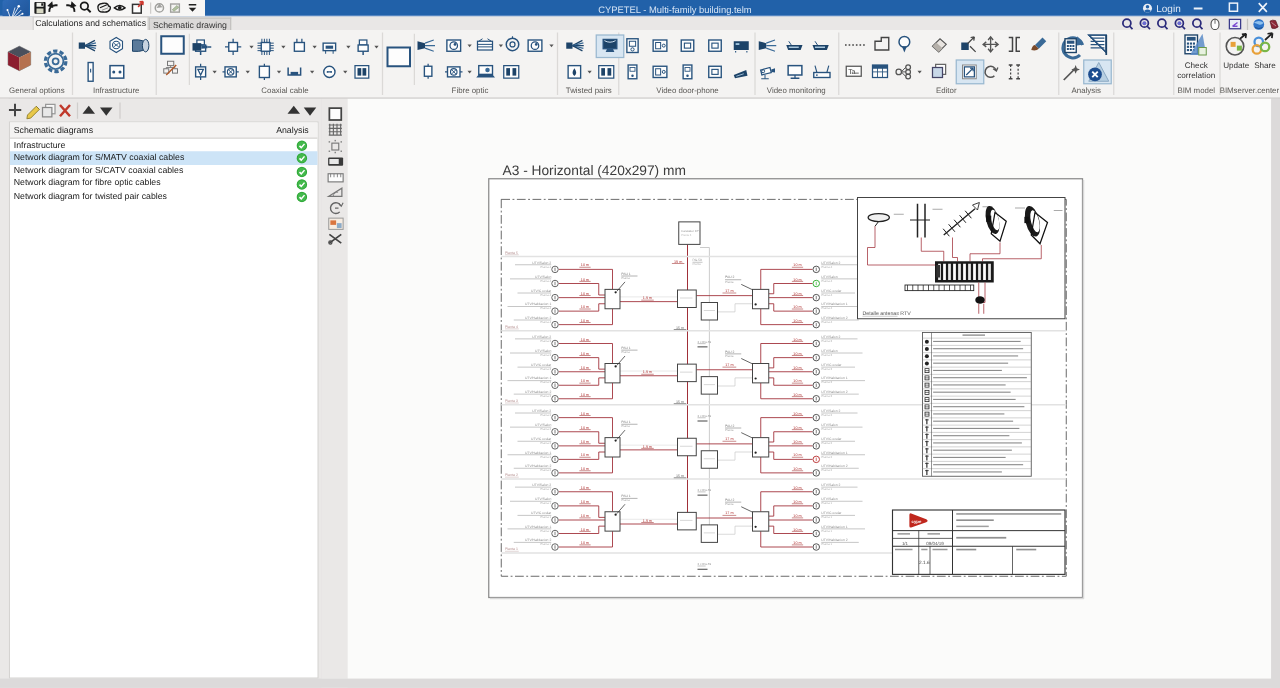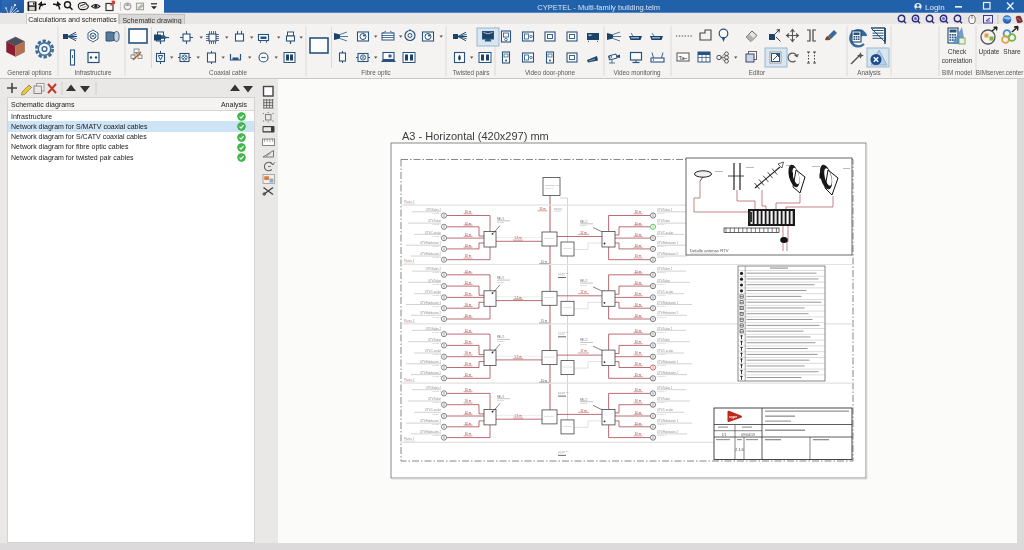--- a/index.html
+++ b/index.html
@@ -40,21 +40,21 @@
       <rect x="82" y="3.5" width="7" height="7" fill="#fdfdfd" stroke="#333" stroke-width="1.2"></rect>
       <path d="M86.5 5.5 L90.5 1.2 M90.5 1.2 L87.6 1.5 M90.5 1.2 L90.2 4.1" stroke="#d03a30" stroke-width="1.3" fill="none"></path>
       <line x1="96.5" y1="2" x2="96.5" y2="11" stroke="#cfcdcb" stroke-width="1"></line>
       <circle cx="103.5" cy="6.3" r="3.3" fill="none" stroke="#a0a09d" stroke-width="1.2"></circle>
       <path d="M103.5 3 L106 5.8 L101.2 6.3 Z" fill="#a0a09d"></path>
       <rect x="112.5" y="3.2" width="7" height="6.5" fill="#f4f3f1" stroke="#a0a09d" stroke-width="1.1"></rect>
       <path d="M113.8 7.8 L117.6 4.4 L119 5.9 L115.2 9 Z" fill="#b2c2a2" stroke="#8a9a7a" stroke-width="0.5"></path>
       <line x1="127" y1="3.8" x2="133" y2="3.8" stroke="#222" stroke-width="1.2"></line>
       <path d="M127 6.2 L133 6.2 L130 9.3 Z" fill="#222"></path>
 </svg>
-<div class="abs" style="left:420px;top:2.5px;width:240px;height:10px;text-align:right;font-size:7.5px;color:#d6e4f5;">CYPETEL - Multi-family building.telm</div>
+<div class="abs" style="left:420px;top:2.5px;width:240px;height:10px;text-align:center;font-size:7.5px;color:#d6e4f5;">CYPETEL - Multi-family building.telm</div>
 <svg class="abs" style="left:900px;top:0px" width="124" height="13" viewBox="0 0 124 13">
 <circle cx="18" cy="6.5" r="3.6" fill="#e9eef6"></circle>
 <circle cx="18" cy="5.3" r="1.4" fill="#2161a9"></circle>
 <path d="M15.4 8.6 Q18 6.6 20.6 8.6 Q19.8 10.2 18 10.2 Q16.2 10.2 15.4 8.6 Z" fill="#2161a9"></path>
 <text x="25" y="9.5" font-size="8" fill="#dfe9f6" font-family="Liberation Sans">Login</text>
 <rect x="55" y="6" width="7" height="1.6" fill="#eef3fa"></rect>
 <rect x="83.5" y="2.5" width="6.5" height="6.5" fill="none" stroke="#eef3fa" stroke-width="1.2"></rect>
 <path d="M107 2.5 L113.5 9.5 M113.5 2.5 L107 9.5" stroke="#eef3fa" stroke-width="1.3"></path>
 </svg>
 <div class="abs" style="left:0;top:13px;width:1024px;height:11px;background:#e9e7e6;border-bottom:1px solid #d2d0ce;"></div>

